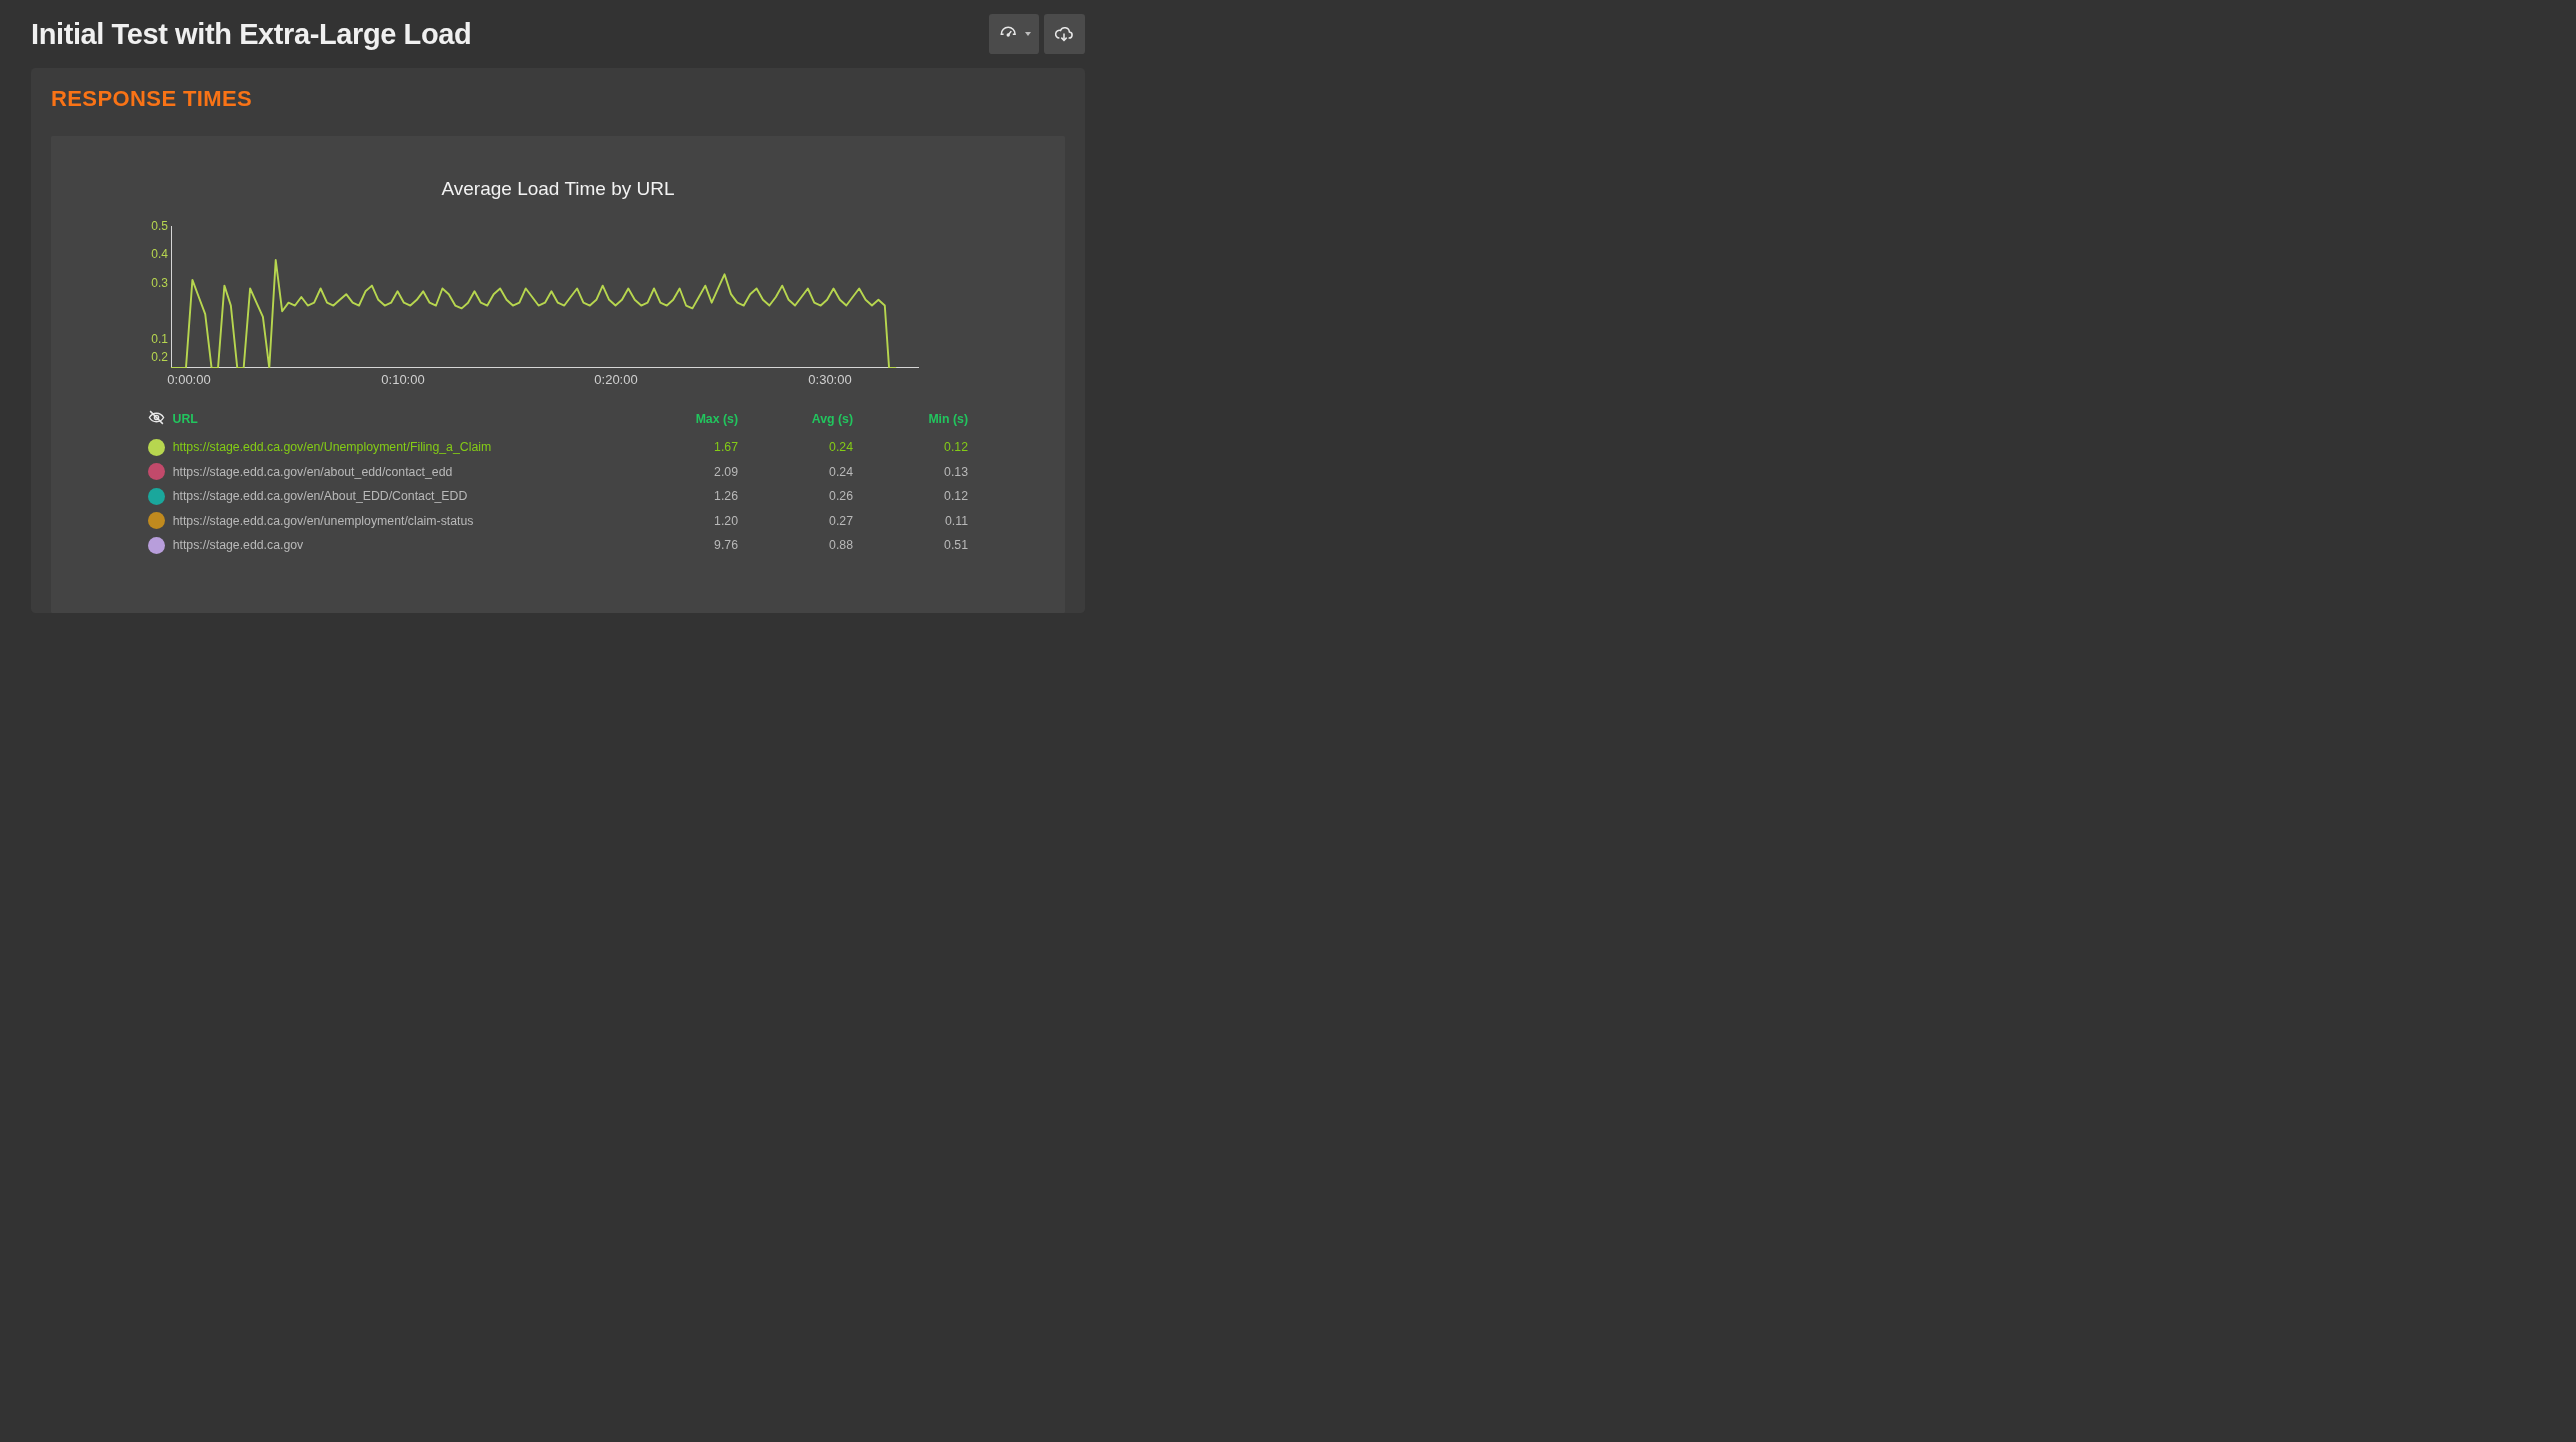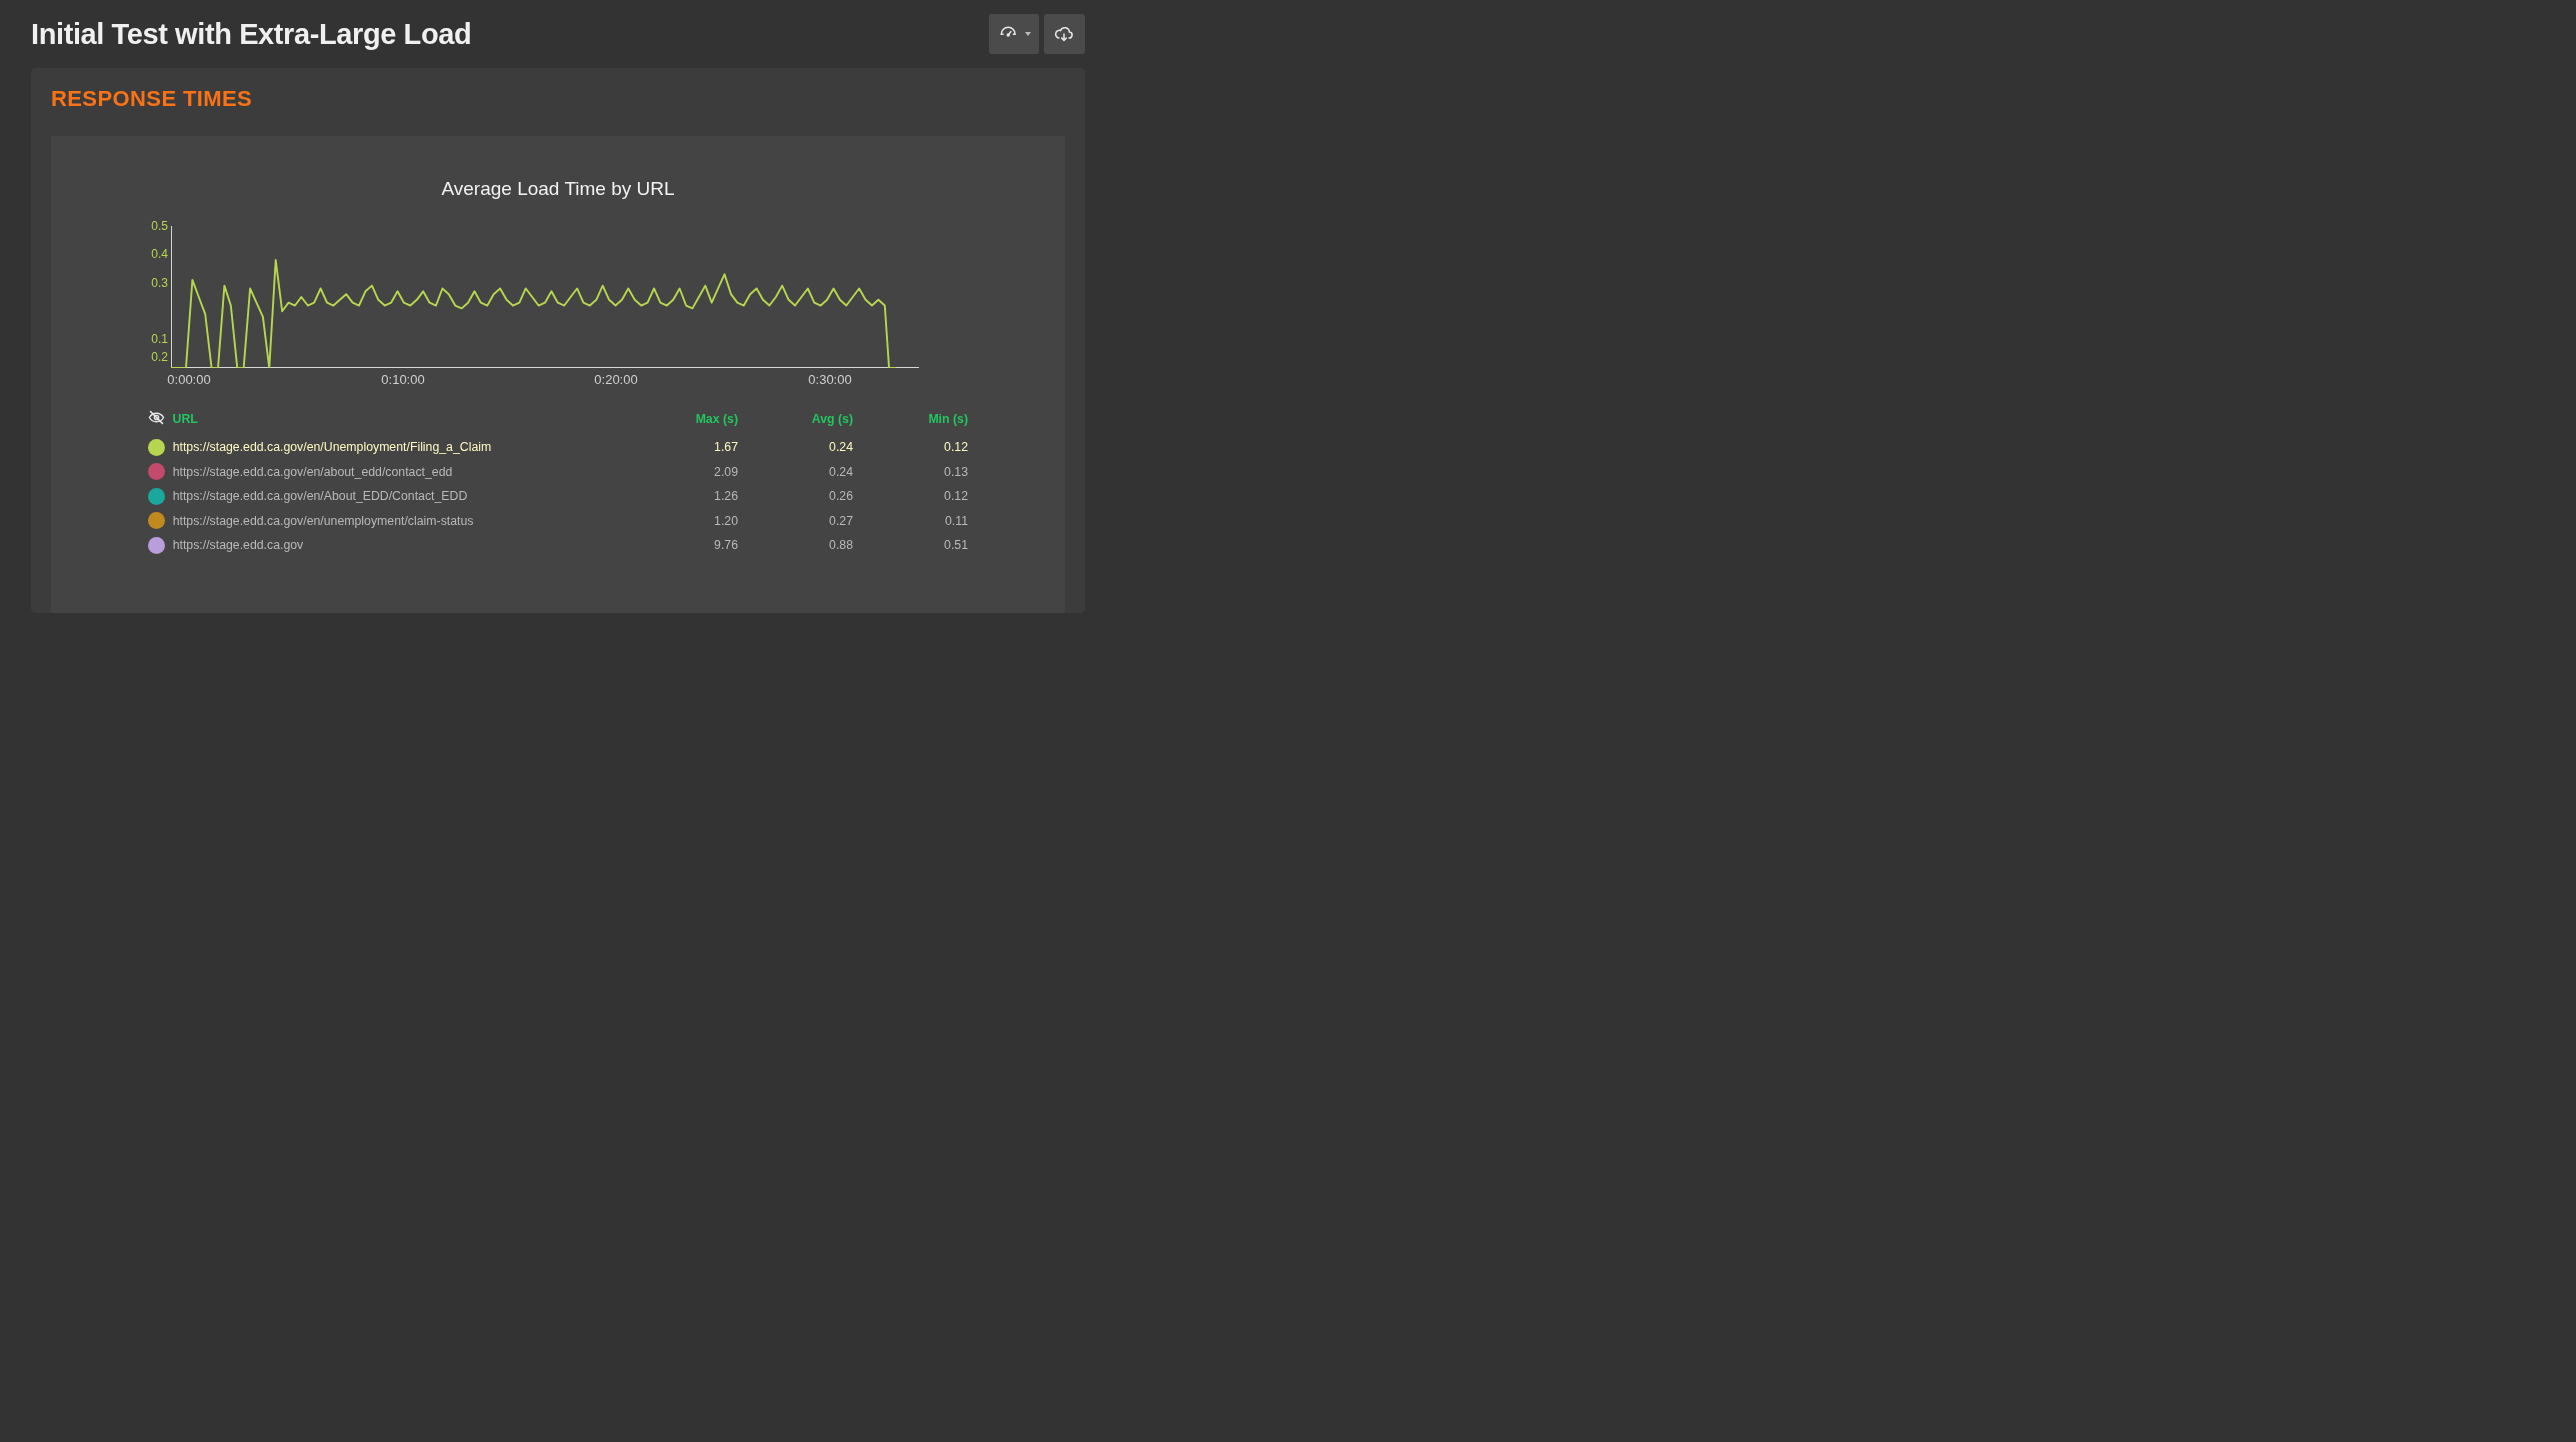--- a/index.html
+++ b/index.html
@@ -139,21 +139,21 @@
   }
   .thead { font-weight: 700; color: #22c55e; padding-bottom: 6.1px; }
   .col-eye { width: 24.5px; display:flex; align-items:center; }
   .col-url { flex: 1; min-width: 0; white-space: nowrap; overflow: hidden; text-overflow: ellipsis; }
   .col-num { width: 115px; text-align: right; }
   .swatch {
     width: 17px; height: 17px; border-radius: 50%;
     margin-right: 7.7px; flex-shrink: 0;
   }
   .trow { color: #b9b9b9; padding: 3.8px 0; }
-  .trow.active { color: #fef9c3; }
+  .trow.active { color: #84cc16; }
   .eye-icon { width:17px; height:17px; }
 </style>
 </head>
 <body>
 
 <div class="page">
   <div class="header-row">
     <h1 class="page-title">Initial Test with Extra-Large Load</h1>
     <div class="header-actions">
       <button class="hdr-btn with-drop">

